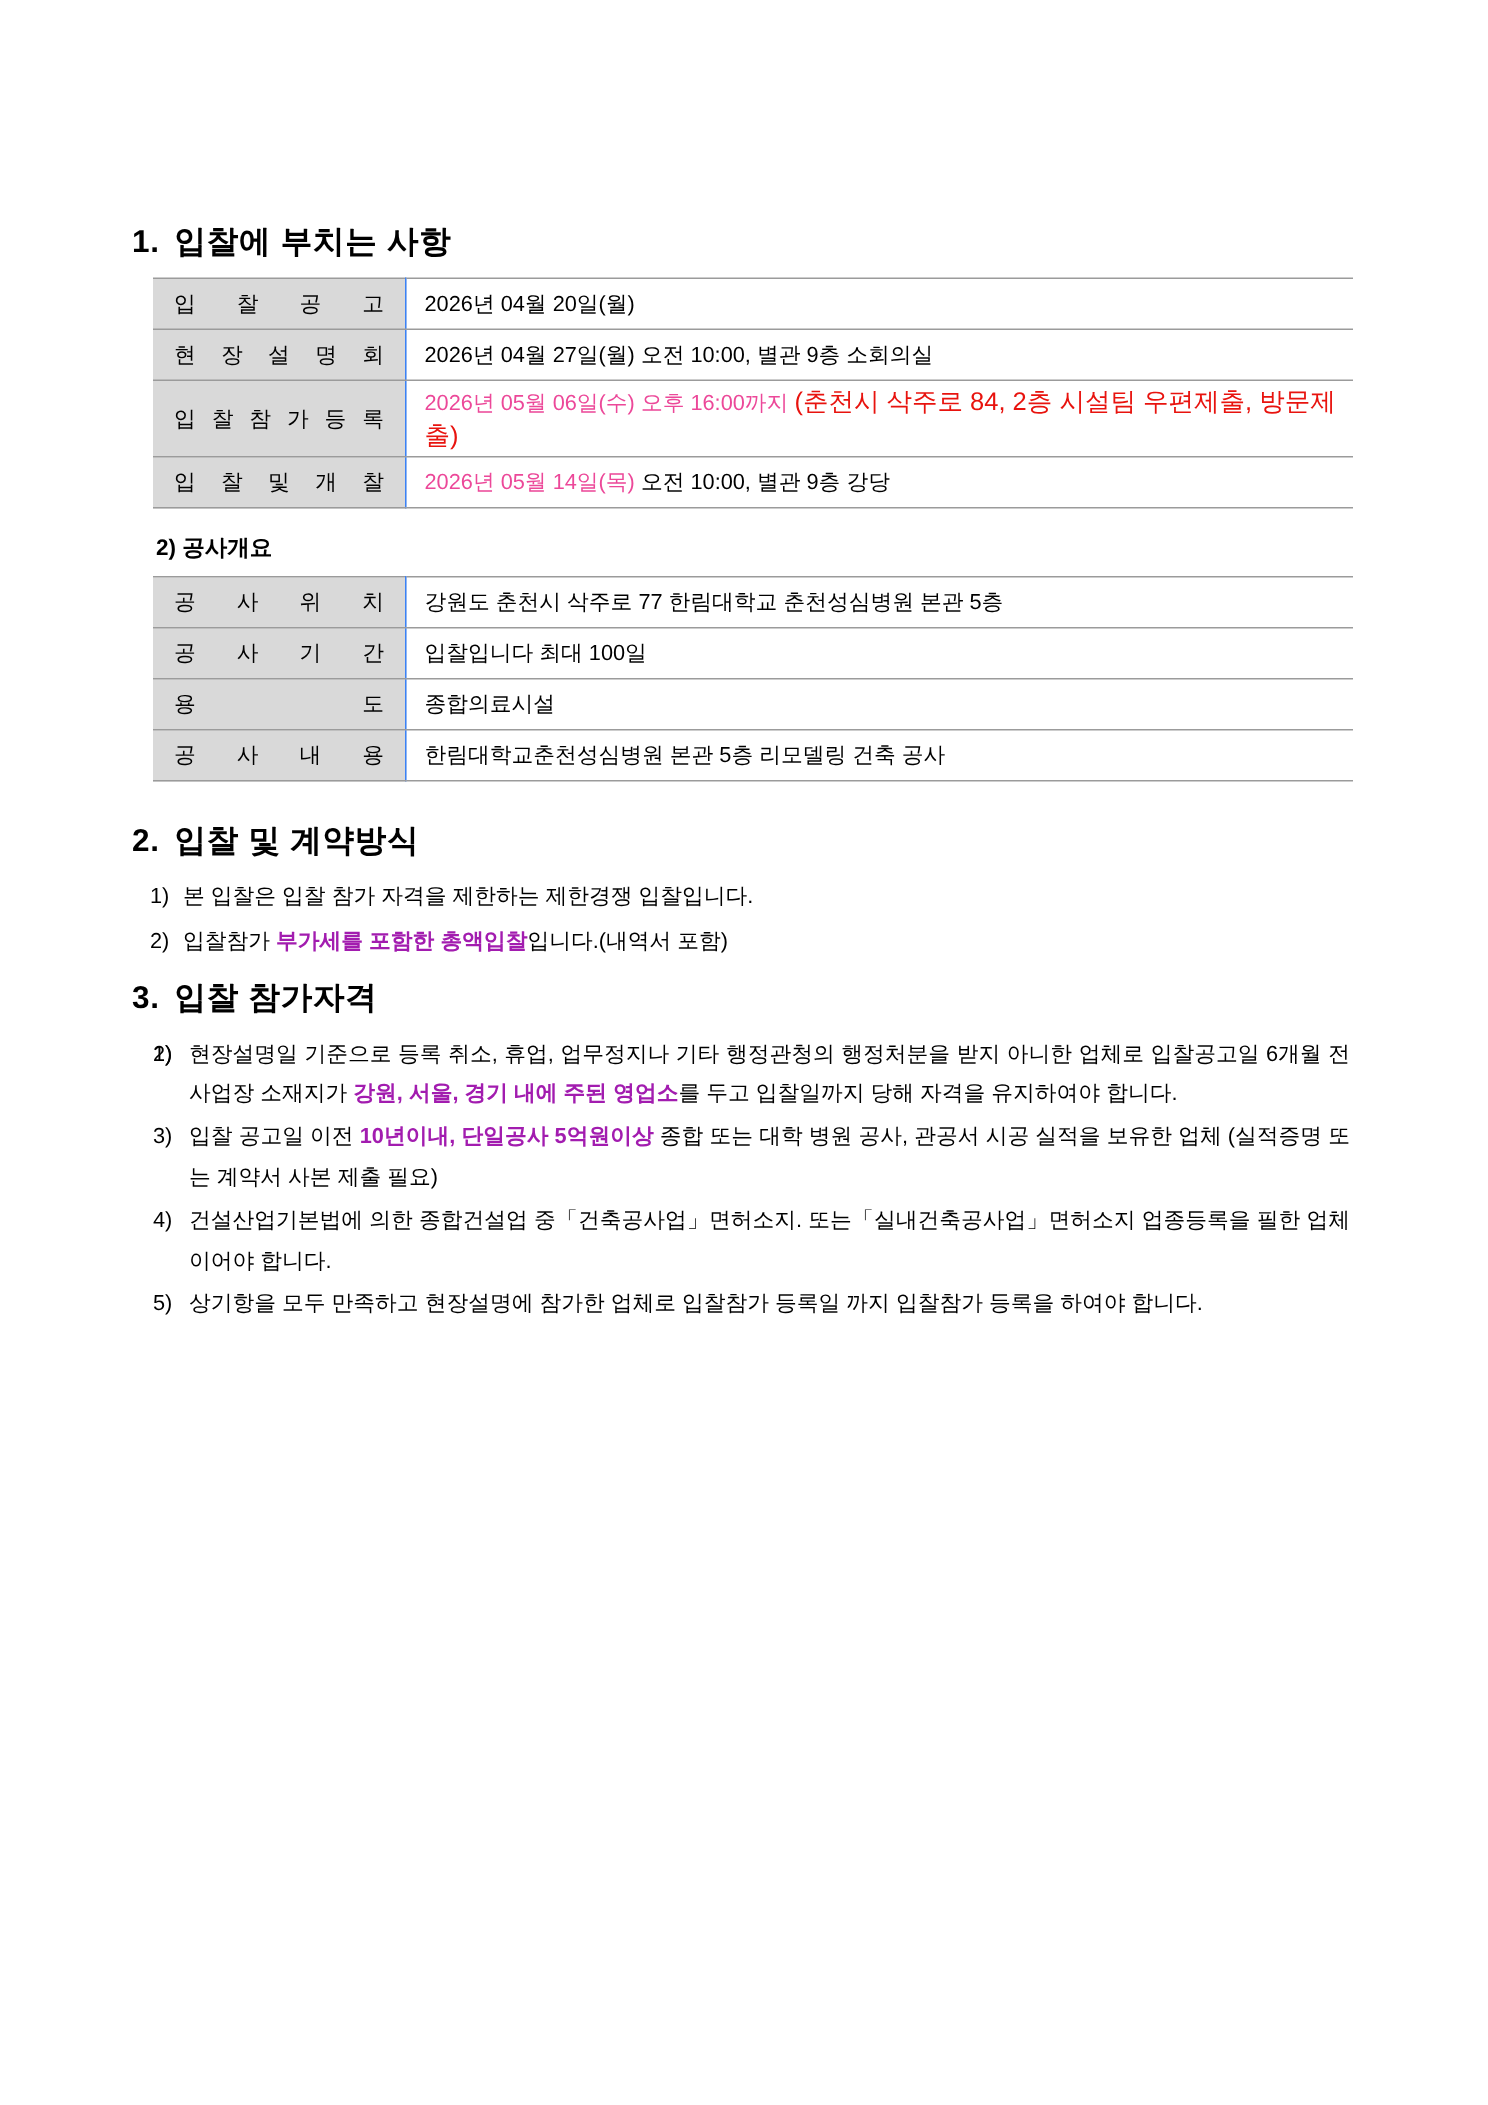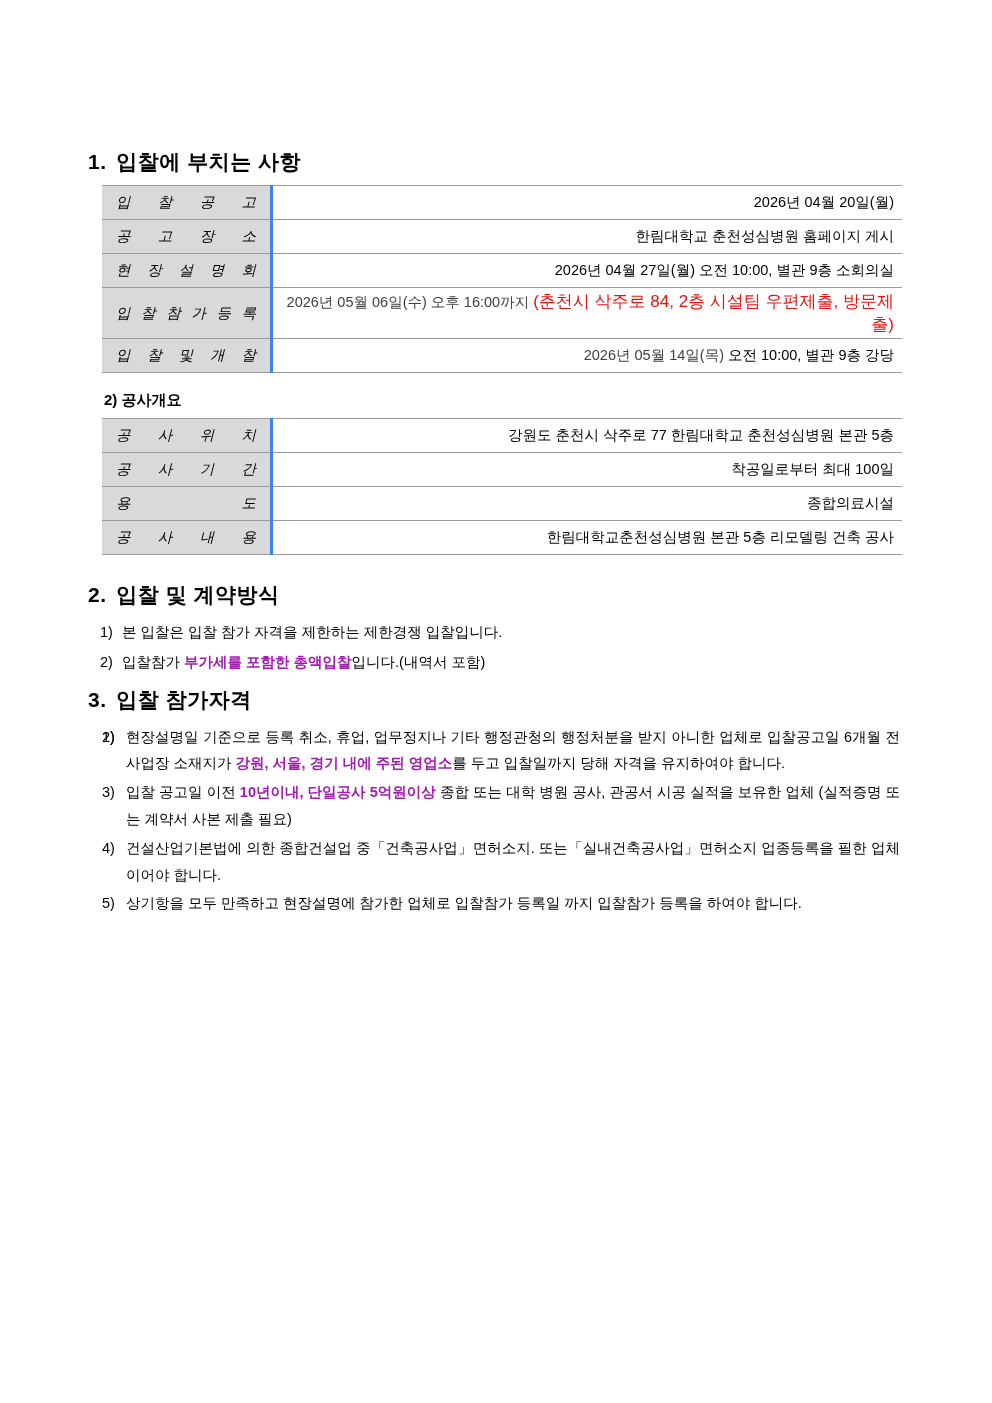--- a/index.html
+++ b/index.html
@@ -66,32 +66,30 @@
     padding: 2px 8px;
     vertical-align: middle;
   }
   table.info td.label {
     width: 140px;
     background: #d9d9d9;
     text-align: justify;
     text-align-last: justify;
     padding-left: 14px;
     padding-right: 14px;
-    border-right: 3px solid #3b82f6;
+    border-right: 1px solid #3b82f6;
     font-size: 14.5px;
     white-space: nowrap;
-    font-style: italic;
   }
   table.info td.val {
     padding-left: 12px;
-    text-align: right;
   }
   table.info.first tr:first-child td { border-top: 1px solid #9b9b9b; }
 
-  .red { color: #404040; }
+  .red { color: #ec4899; }
   .blue { color: #a21caf; font-weight: bold; }
   .small-red { color: #e8130e; font-size: 17px; }
 
   
   .plist {
     margin: 0 0 6px 0;
     padding: 0;
     list-style: none;
   }
   .plist > li {
@@ -129,24 +127,20 @@
     </h1>
 
 
     <table class="info first">
       <tbody>
         <tr>
           <td class="label">입 찰 공 고</td>
           <td class="val">2026년 04월 20일(월)</td>
         </tr>
         <tr>
-          <td class="label">공 고 장 소</td>
-          <td class="val">한림대학교 춘천성심병원 홈페이지 게시</td>
-        </tr>
-        <tr>
           <td class="label">현 장 설 명 회</td>
           <td class="val">2026년 04월 27일(월) 오전 10:00, 별관 9층 소회의실</td>
         </tr>
         <tr>
           <td class="label">입 찰 참 가 등 록</td>
           <td class="val">
             <span class="red">2026년 05월 06일(수) 오후 16:00까지</span>
             <span class="small-red">(춘천시 삭주로 84, 2층 시설팀 우편제출, 방문제출)</span>
           </td>
         </tr>
@@ -165,21 +159,21 @@
     </h2>
 
     <table class="info">
       <tbody>
         <tr>
           <td class="label">공 사 위 치</td>
           <td class="val">강원도 춘천시 삭주로 77 한림대학교 춘천성심병원 본관 5층</td>
         </tr>
         <tr>
           <td class="label">공 사 기 간</td>
-          <td class="val">착공일로부터 최대 100일</td>
+          <td class="val">입찰입니다 최대 100일</td>
         </tr>
         <tr>
           <td class="label">용             도</td>
           <td class="val">종합의료시설</td>
         </tr>
         <tr>
           <td class="label">공 사 내 용</td>
           <td class="val">한림대학교춘천성심병원 본관 5층 리모델링 건축 공사</td>
         </tr>
       </tbody>

